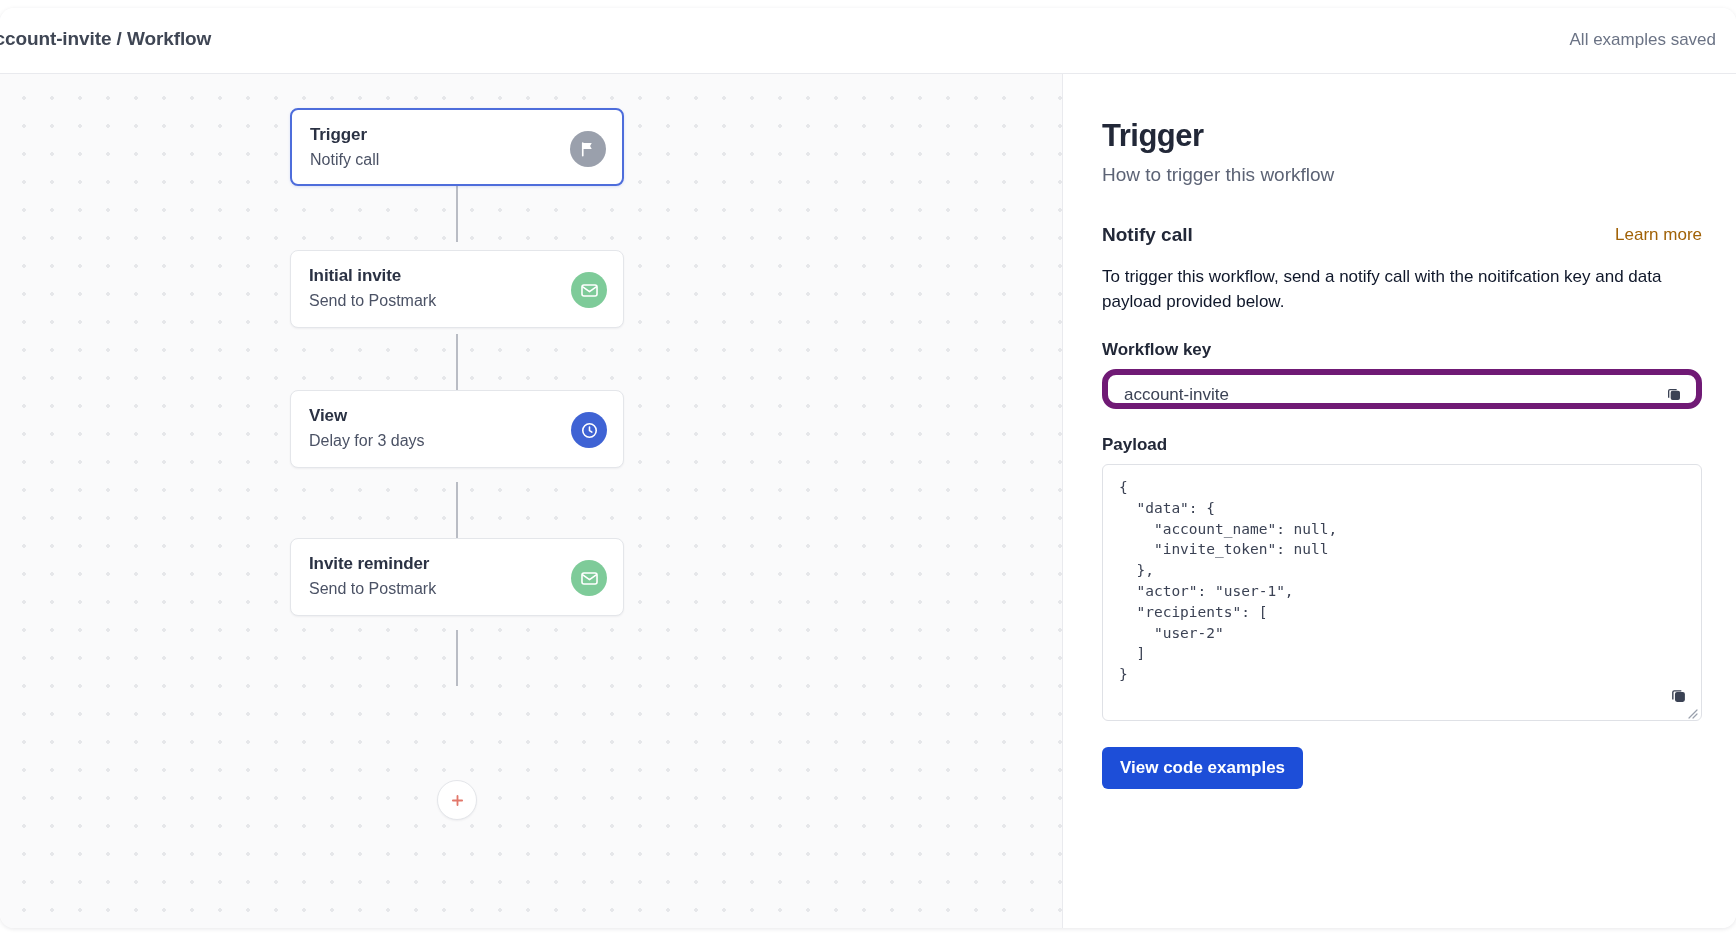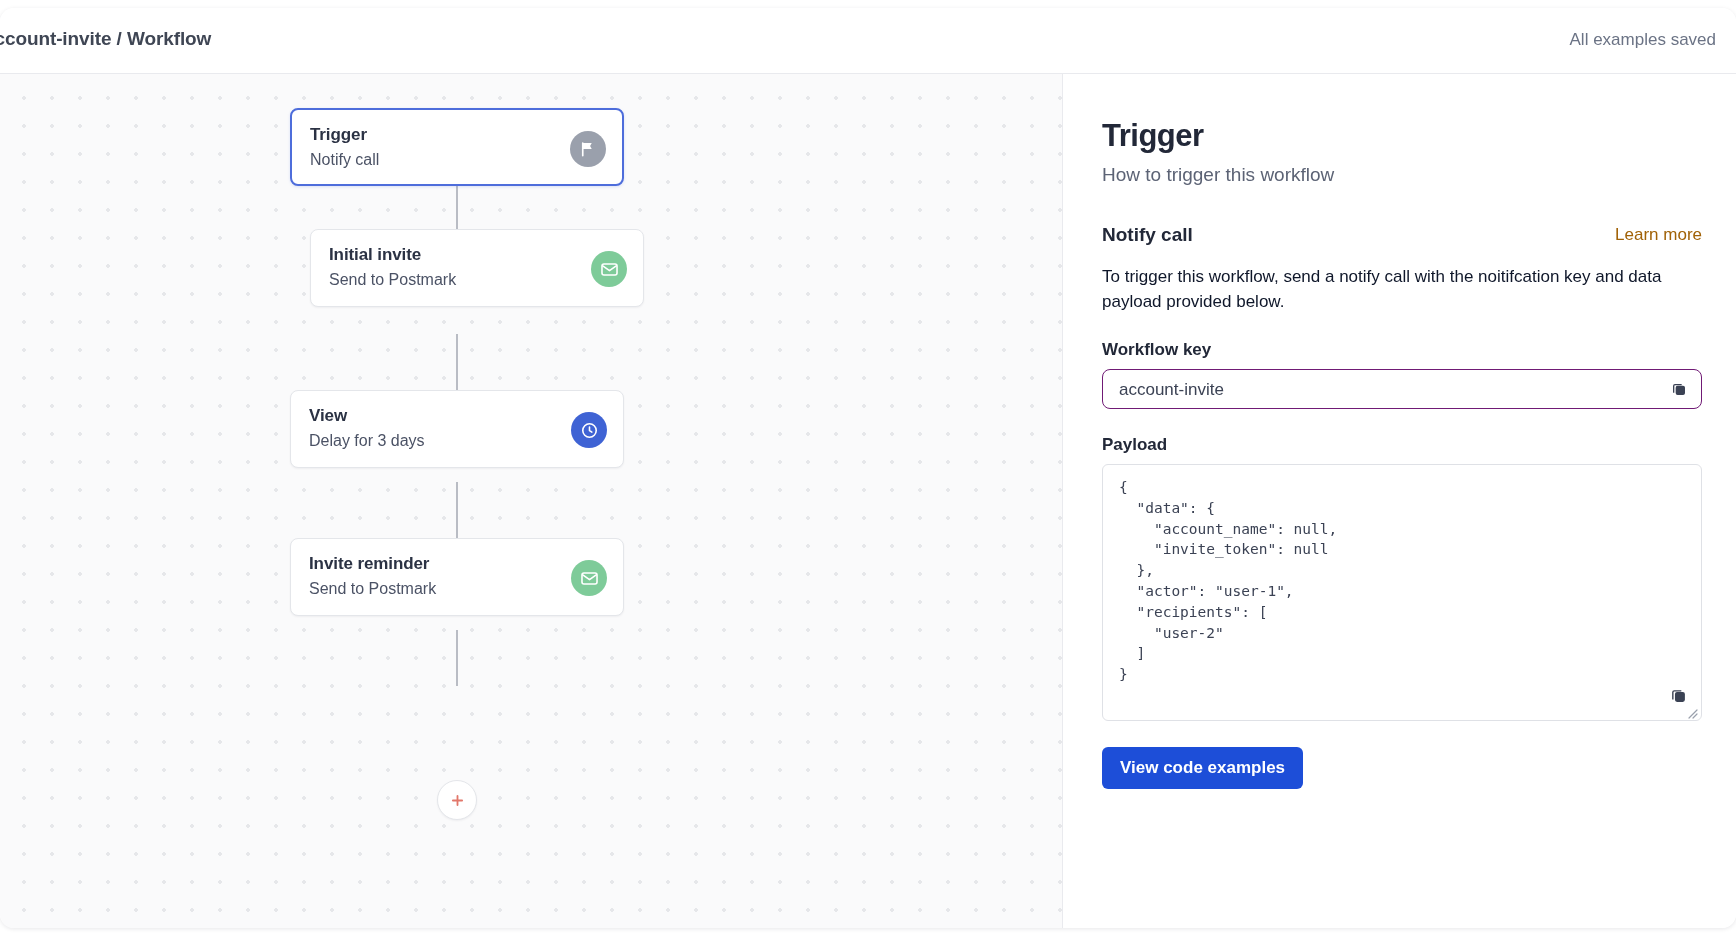--- a/index.html
+++ b/index.html
@@ -193,22 +193,22 @@
   .field-label {
     font-size: 17px;
     font-weight: 700;
     color: #222838;
     margin-bottom: 9px;
   }
   .text-field {
     position: relative;
     width: 600px;
     height: 40px;
-    border: 1px solid #701a75;
-    border-radius: 8px;
+    border: 6px solid #701a75;
+    border-radius: 14px;
     box-sizing: border-box;
     background: #ffffff;
     margin-bottom: 26px;
   }
   .text-field-value {
     position: absolute;
     left: 16px;
     top: 10px;
     font-size: 17px;
     color: #3b4254;
@@ -289,21 +289,21 @@
       <div class="node-title">Trigger</div>
       <div class="node-sub">Notify call</div>
       <div class="node-badge badge-flag">
         <svg width="18" height="18" viewBox="0 0 24 24" fill="none" stroke="#ffffff" stroke-width="2.2" stroke-linecap="round" stroke-linejoin="round">
           <path d="M5 21V4"></path>
           <path d="M5 4h12l-2.2 4L17 12H5z" fill="#ffffff" stroke="none"></path>
         </svg>
       </div>
     </div>
 
-    <div class="node" style="top:155px;margin-left:20px;">
+    <div class="node" style="top:176px;">
       <div class="node-title">Initial invite</div>
       <div class="node-sub">Send to Postmark</div>
       <div class="node-badge badge-mail">
         <svg width="19" height="19" viewBox="0 0 24 24" fill="none" stroke="#ffffff" stroke-width="2" stroke-linecap="round" stroke-linejoin="round">
           <rect x="2.5" y="5" width="19" height="14" rx="2.5"></rect>
           <path d="M3.5 7.5l8.5 6 8.5-6"></path>
         </svg>
       </div>
     </div>
 

